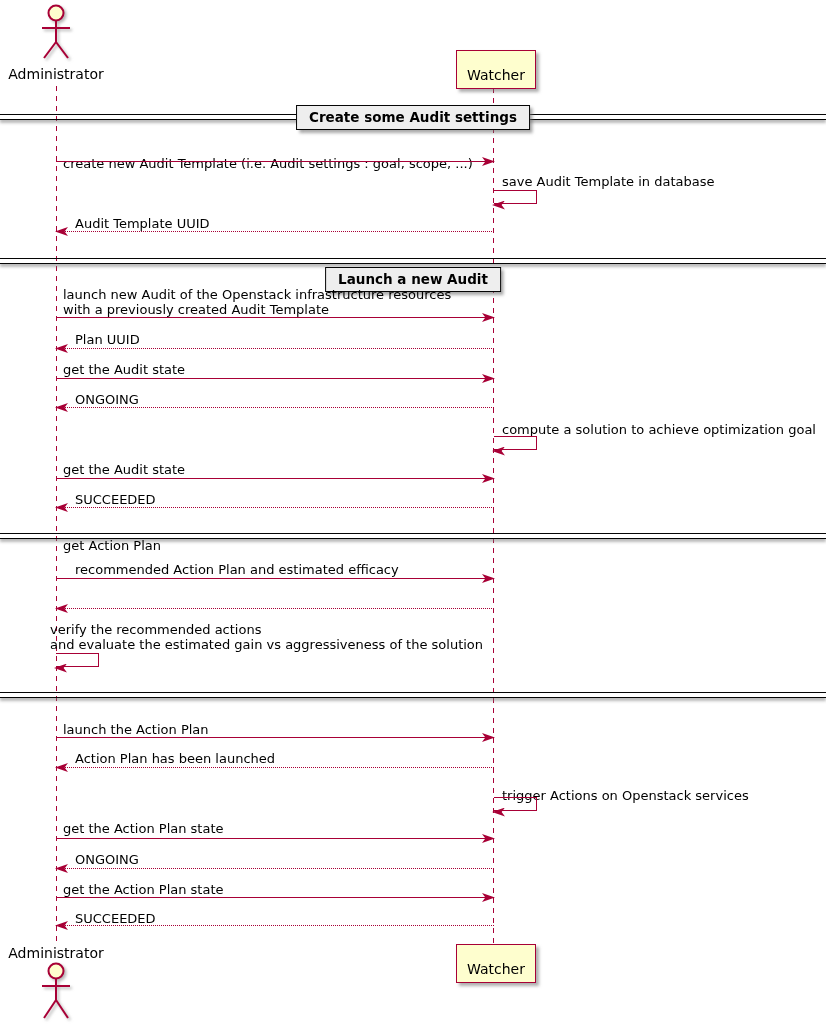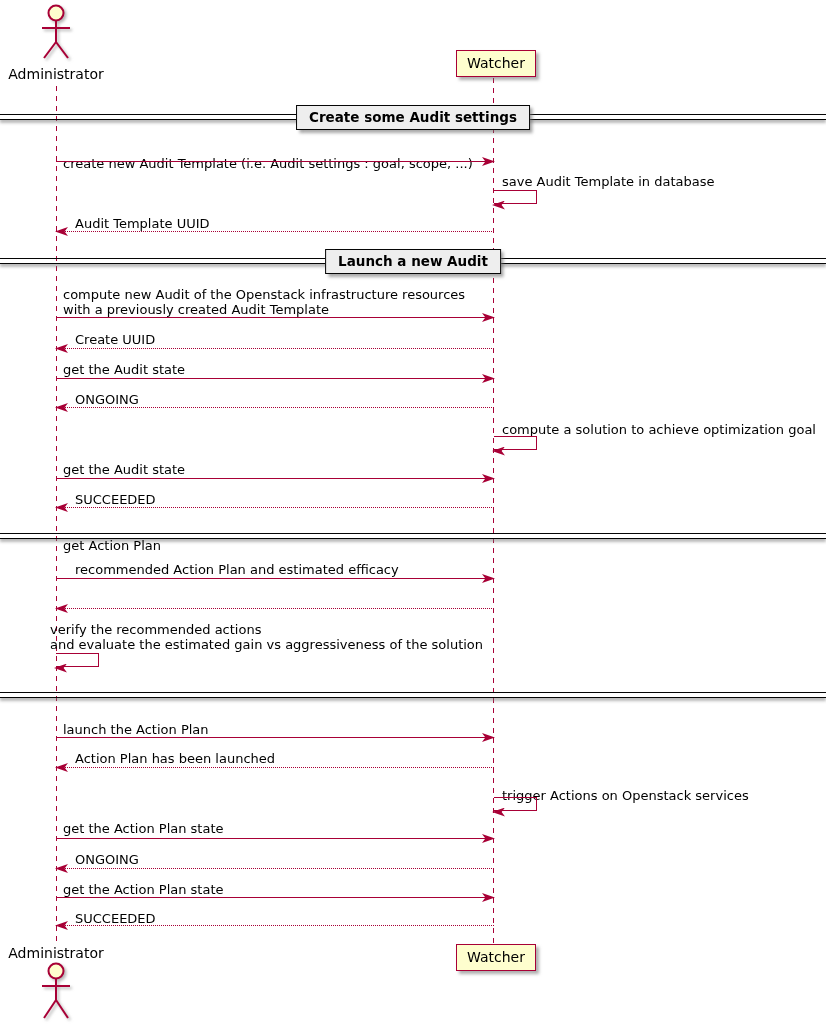--- a/index.html
+++ b/index.html
@@ -10,21 +10,21 @@
     font-size:13px; color:#000;
   }
   
   .lifeline {
     position:absolute; width:1px;
     background:repeating-linear-gradient(to bottom,#A80036 0 5px,transparent 5px 10px);
   }
   
   .participant {
     position:absolute; background:#FEFECE; border:1.8px solid #A80036;
-    padding:4px 10px 5px 10px; font-size:14px; white-space:nowrap;
+    padding:16px 10px 5px 10px; font-size:14px; white-space:nowrap;
     box-shadow:3px 3px 3px rgba(110,110,110,0.55);
   }
   
   .actor-figure { position:absolute; filter:drop-shadow(2.5px 2.5px 1.5px rgba(120,120,120,0.55)); }
   .actor-label { position:absolute; font-size:14px; white-space:nowrap; }
   
   .divider-lines {
     position:absolute; left:0; width:826px; height:4px;
     border-top:1.4px solid #050505; border-bottom:1.4px solid #050505;
     box-shadow:0 3px 3px rgba(120,120,120,0.5);
@@ -88,29 +88,29 @@
   <div class="self-loop" style="left:494px; top:190px">
       <i class="head"></i>
     </div>
 
   <div class="label" style="left:75px; top:216px">Audit Template UUID</div>
   <div class="arrow dotted" style="left:56px; top:227px; width:438px">
       <i class="head head-l"></i>
     </div>
 
   <div class="divider-lines" style="top:258px"></div>
-  <div class="divider-box" style="top:249px">Launch a new Audit</div>
-
-  <div class="label" style="left:63px; top:287px">compute new Audit of the Openstack infrastructure resources
+  <div class="divider-box" style="top:267px">Launch a new Audit</div>
+
+  <div class="label" style="left:63px; top:287px">launch new Audit of the Openstack infrastructure resources
 with a previously created Audit Template</div>
   <div class="arrow" style="left:56px; top:313px; width:438px">
       <i class="head head-r"></i>
     </div>
 
-  <div class="label" style="left:75px; top:332px">Create UUID</div>
+  <div class="label" style="left:75px; top:332px">Plan UUID</div>
   <div class="arrow dotted" style="left:56px; top:344px; width:438px">
       <i class="head head-l"></i>
     </div>
 
   <div class="label" style="left:63px; top:362px">get the Audit state</div>
   <div class="arrow" style="left:56px; top:374px; width:438px">
       <i class="head head-r"></i>
     </div>
 
   <div class="label" style="left:75px; top:392px">ONGOING</div>

